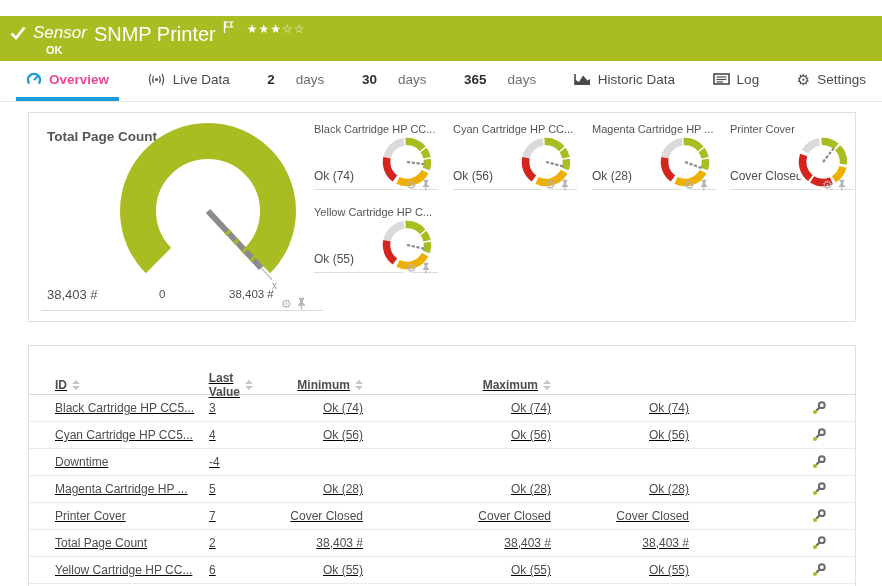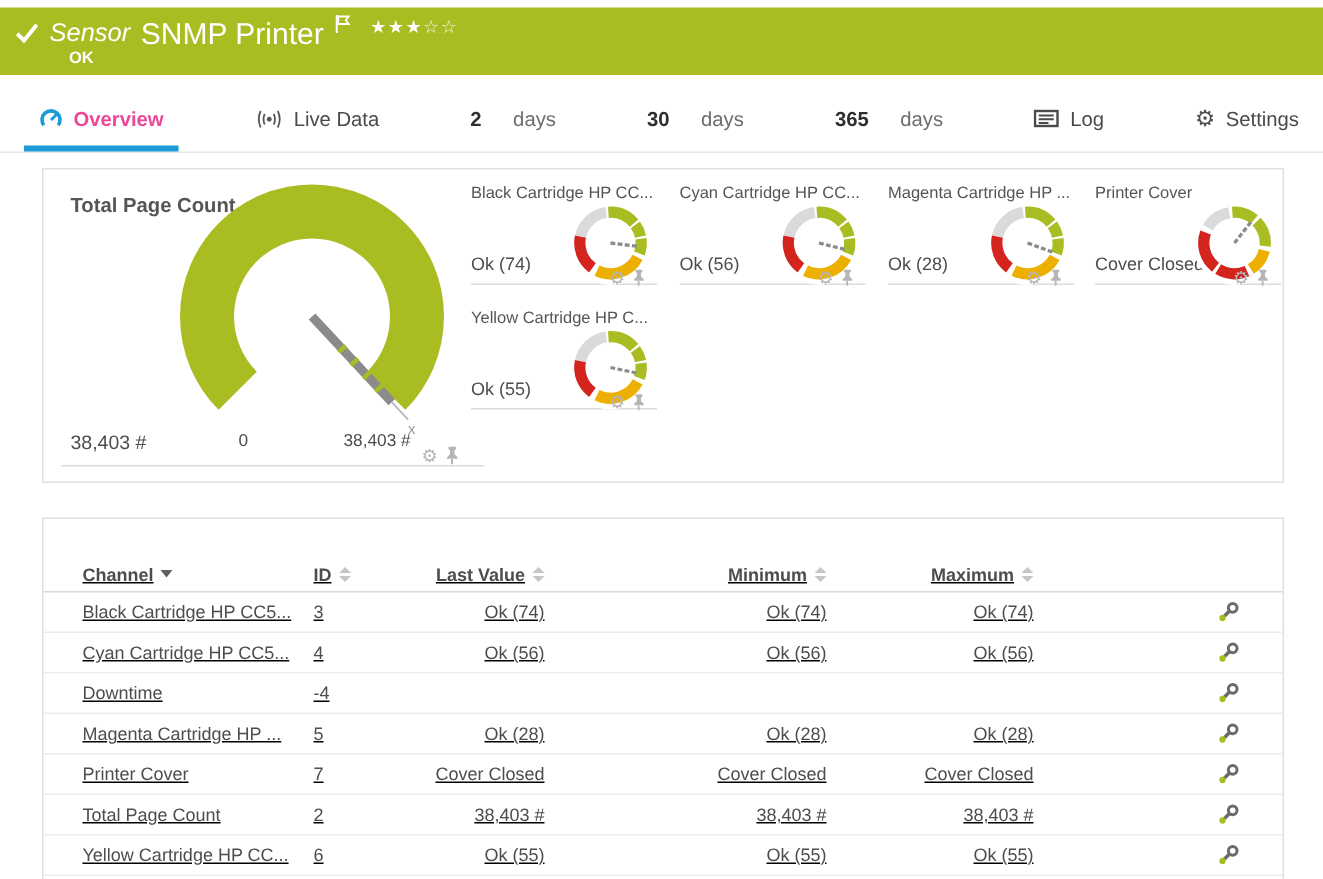--- a/index.html
+++ b/index.html
@@ -5,21 +5,21 @@
   :root{
     --brand-green:#a9bd23; --status-red:#d3251d; --status-yellow:#eeb000;
     --segment-gray:#dadada; --needle-gray:#8b8b8b; --tab-active-blue:#1b9bd7;
   }
   *{box-sizing:border-box;margin:0;padding:0}
   html,body{width:882px;height:586px;overflow:hidden;background:#fdfdfd;
     font-family:"Liberation Sans","DejaVu Sans",sans-serif;}
   #app{position:relative;width:882px;height:586px;background:#fff;}
 
   
-  .hdr{position:absolute;left:0;top:5px;width:882px;height:45px;background:var(--brand-green);color:#fff;}
+  .hdr{position:absolute;left:0;top:16px;width:882px;height:45px;background:var(--brand-green);color:#fff;}
   .hdr-row{position:absolute;left:10px;top:7px;display:flex;align-items:flex-start;gap:7px;}
   .hdr-check{margin-top:3px}
   .hdr-type{font-style:italic;font-size:17px;}
   .hdr-title{font-size:20px;}
   .hdr-flag{margin-top:-2px}
   .hdr-stars{font-size:12px;letter-spacing:1px;margin-left:6px;margin-top:-1px;white-space:nowrap}
   .hdr-stars .dim{opacity:.85}
   .hdr-status{position:absolute;left:46px;top:28px;font-size:11px;font-weight:bold;}
 
   
@@ -113,20 +113,27 @@
       <span class="num">2</span>
       <span class="unit">days</span>
     </div>
     <div class="tab">
       <span class="num">30</span>
       <span class="unit">days</span>
     </div>
     <div class="tab">
       <span class="num">365</span>
       <span class="unit">days</span>
+    </div>
+    <div class="tab">
+      <svg width="17" height="15" viewBox="0 0 17 15">
+        <path d="M1 13 V7.5 L5 10 L9 3.5 L13.5 8.5 L16 7 V13 Z" fill="#4a4a4a"></path>
+        <line x1="1" y1="2" x2="1" y2="13" stroke="#4a4a4a" stroke-width="1.6"></line>
+      </svg>
+      <span class="tab-label">Historic Data</span>
     </div>
     <div class="tab">
       <svg width="17" height="14" viewBox="0 0 17 14">
         <rect x="1" y="2" width="15" height="10" fill="none" stroke="#4a4a4a" stroke-width="1.6"></rect>
         <line x1="3.5" y1="5" x2="13.5" y2="5" stroke="#4a4a4a" stroke-width="1.2"></line>
         <line x1="3.5" y1="7.5" x2="13.5" y2="7.5" stroke="#4a4a4a" stroke-width="1.2"></line>
         <line x1="3.5" y1="10" x2="10" y2="10" stroke="#4a4a4a" stroke-width="1.2"></line>
       </svg>
       <span class="tab-label">Log</span>
     </div>
@@ -270,24 +277,20 @@
         <path d="M4 .8h5v1.5l-1 1v2.5l2 2v1H3v-1l2-2V3.3l-1-1z" fill="#b5b5b5"></path>
         <line x1="6.3" y1="9" x2="6.3" y2="12.5" stroke="#b5b5b5" stroke-width="1.3"></line>
       </svg>
     </div>
   </div>
       </div>
   </div>
 
   <div class="panel" id="channels-panel">
     <div class="trow thead">
-      <span class="hcell">
-        <span>Channel</span>
-          <i class="caret-dn"></i>
-      </span>
       <span class="hcell">
         <span>ID</span>
         <span class="sortstack">
             <i class="up"></i>
             <i class="dn"></i>
           </span>
       </span>
       <span class="hcell c-right">
         <span>Last Value</span>
         <span class="sortstack">

